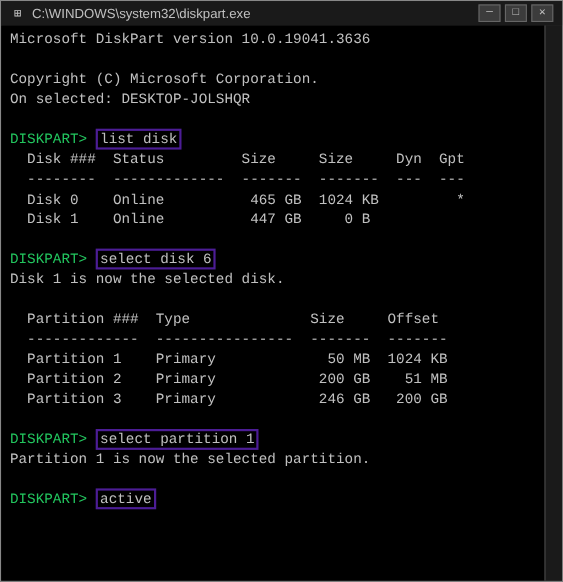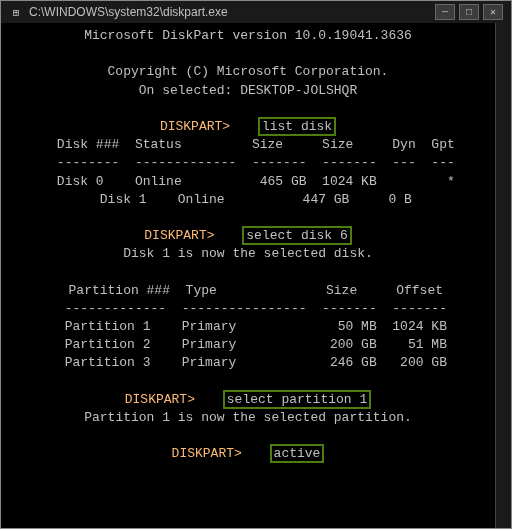--- a/index.html
+++ b/index.html
@@ -83,33 +83,31 @@
       background: #000000;
       color: #c0c0c0;
       flex: 1;
       padding: 4px 8px;
       overflow: hidden;
       line-height: 1.4;
     }
 
     .line {
       white-space: pre;
-      text-align: center;
     }
 
     .highlight-box {
       display: inline;
       background: #000;
-      border: 2px solid #4d7c0f;
+      border: 2px solid #4c1d95;
       padding: 0 2px;
-      margin-left: 20px;
     }
 
     .prompt {
-      color: #fdba74;
+      color: #22c55e;
     }
 
     .cmd {
       color: #c0c0c0;
     }
 
     .scrollbar {
       width: 16px;
       background: #1a1a1a;
       border-left: 1px solid #444;

